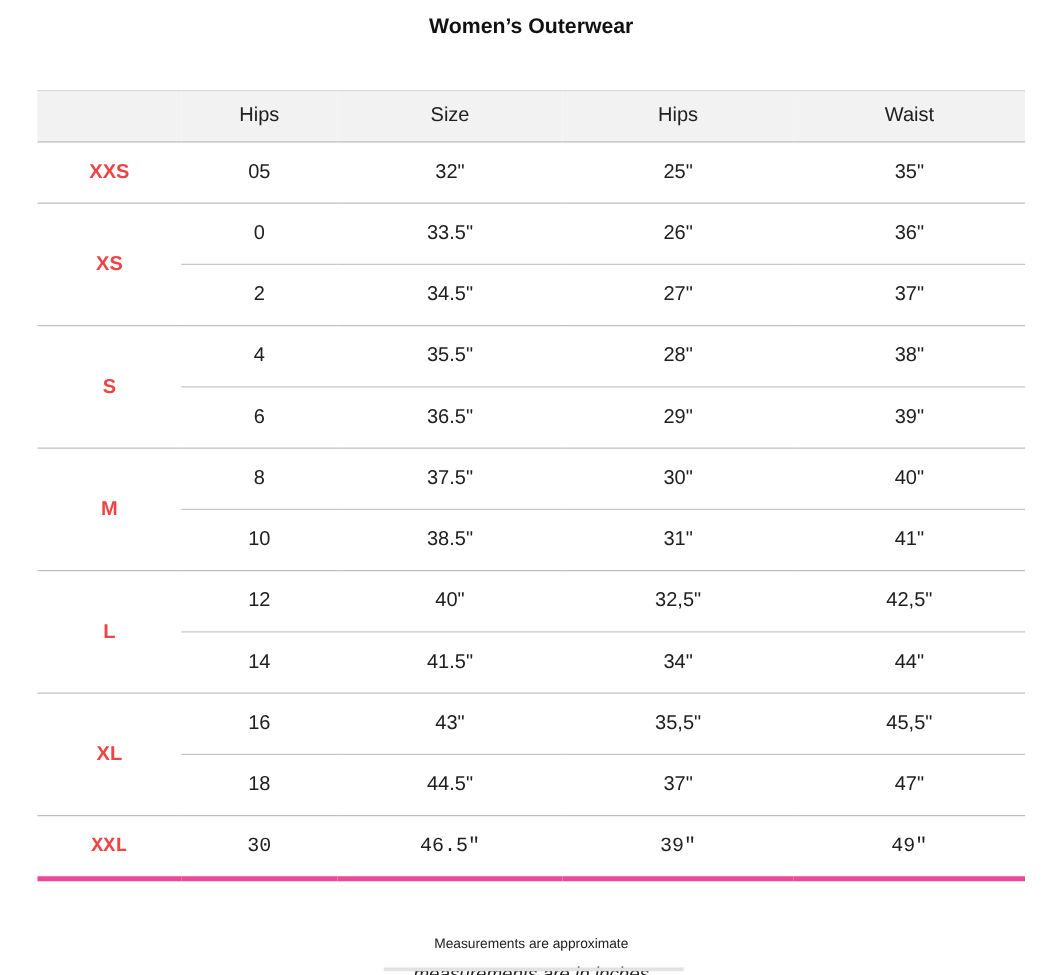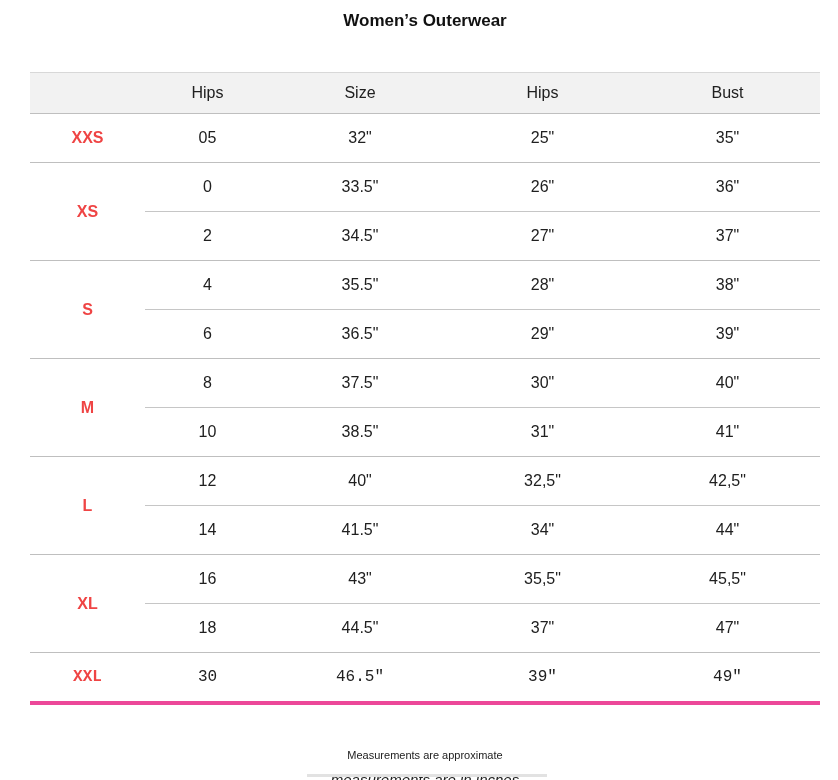--- a/index.html
+++ b/index.html
@@ -109,21 +109,21 @@
           <col style="width:180px">
           <col style="width:185px">
           <col style="width:185px">
       </colgroup>
       <thead>
         <tr>
           <th></th>
           <th>Hips</th>
           <th>Size</th>
           <th>Hips</th>
-          <th>Bust</th>
+          <th>Waist</th>
         </tr>
       </thead>
       <tbody>
 
         <tr class="group-first">
           <th class="size-label">XXS</th>
           <td>05</td>
           <td>32"</td>
           <td>25"</td>
           <td>35"</td>

